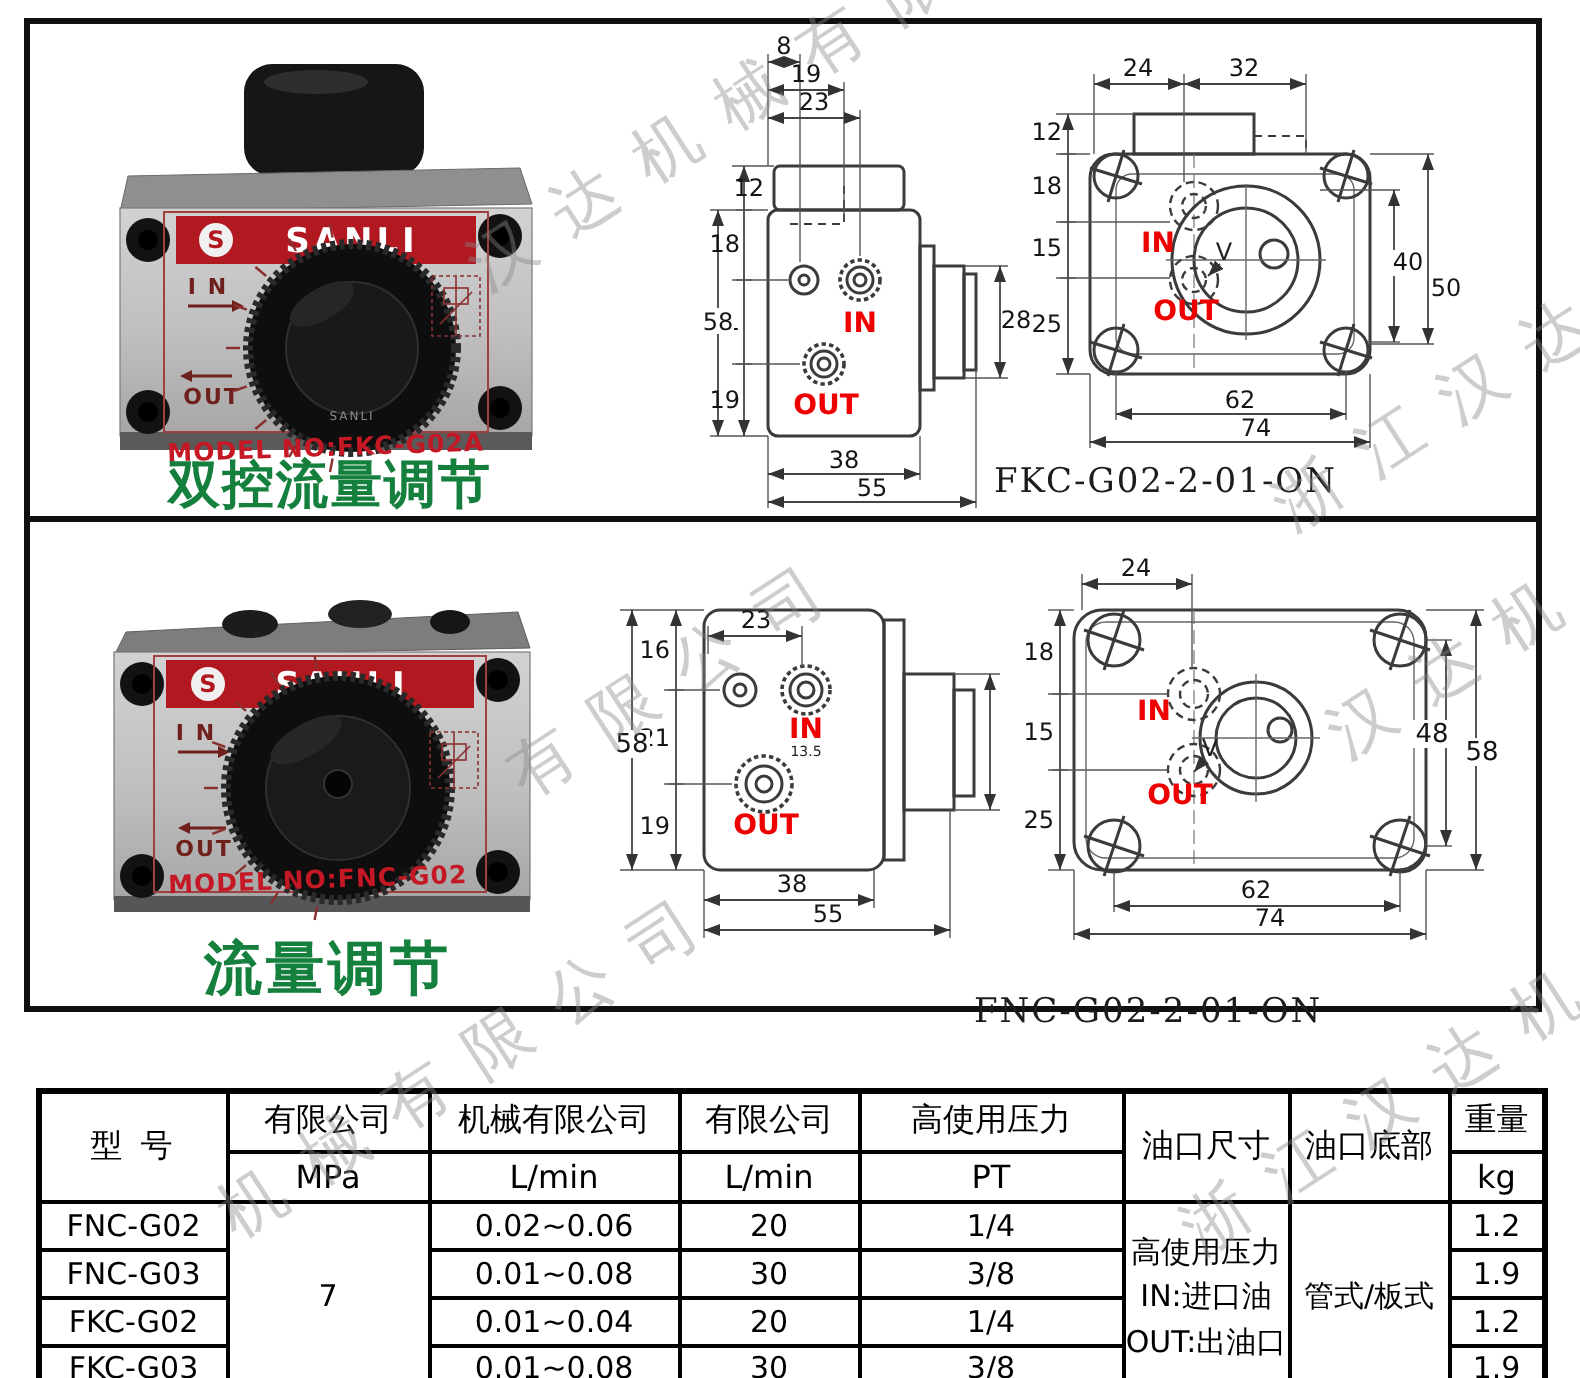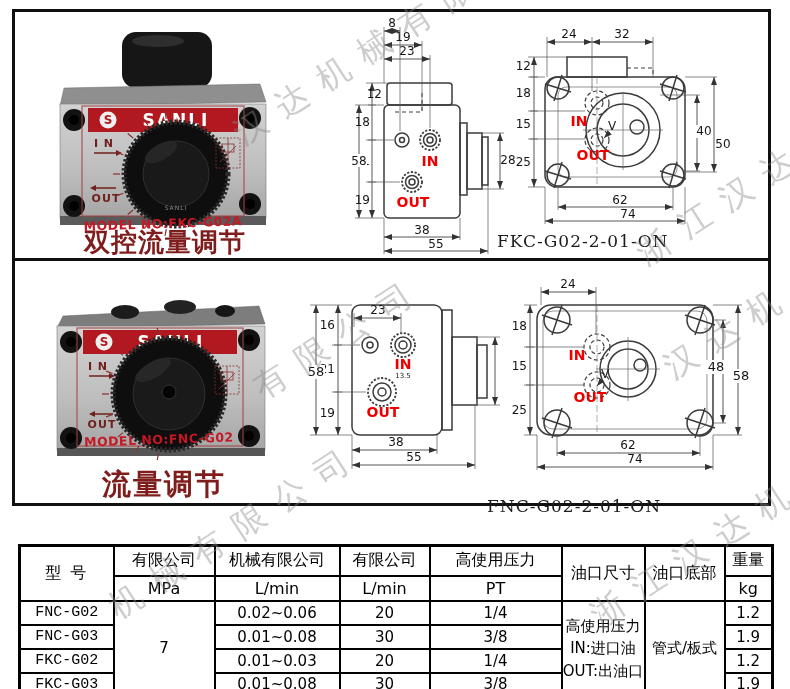--- a/index.html
+++ b/index.html
@@ -1,21 +1,21 @@
 <!DOCTYPE html>
 <html><head>
 <meta charset="utf-8">
 <style>
   html,body{margin:0;padding:0;background:#fff;}
   .stage{position:relative;width:790px;height:689px;background:#fff;overflow:hidden;
          font-family:"DejaVu Sans",sans-serif;color:#111;}
   .frame{position:absolute;left:12px;top:9px;width:759px;height:497px;
          border:3px solid #101010;box-sizing:border-box;background:#fff;}
   .divider{position:absolute;left:0;right:0;top:246px;height:3px;background:#101010;}
-  .caption{position:absolute;font-weight:bold;color:#7f1d1d;white-space:nowrap;text-align:right;}
+  .caption{position:absolute;font-weight:bold;color:#15803d;white-space:nowrap;text-align:right;}
   .cap1{left:84px;top:225px;font-size:26px;letter-spacing:1px;}
   .cap2{left:102px;top:465px;font-size:29px;letter-spacing:2px;}
   .dwg-label{position:absolute;font-family:"DejaVu Serif",serif;font-size:17px;
              letter-spacing:1px;color:#1c1c1c;white-space:nowrap;}
   .lbl1{left:497px;top:231px;}
   .lbl2{left:487px;top:496px;}
   .wm{position:absolute;color:rgba(135,135,135,0.42);font-size:33px;letter-spacing:16px;
       white-space:nowrap;transform:rotate(-33deg);transform-origin:left top;z-index:6;}
   svg{position:absolute;overflow:visible;}
   
@@ -35,21 +35,21 @@
   .modelt{font:700 12.5px "DejaVu Sans",sans-serif;fill:#c51825;letter-spacing:0.5px;}
   .inout{font:700 11px "DejaVu Sans",sans-serif;fill:#70201c;letter-spacing:1px;}
   .dialt{font:6px "DejaVu Sans",sans-serif;fill:#8a8a8a;letter-spacing:1px;}
   
   .spec-table{position:absolute;left:18px;top:528px;border-collapse:collapse;
               table-layout:fixed;border:3px solid #000;background:#fff;z-index:4;margin-top:16px;}
   .spec-table td,.spec-table th{border:2px solid #000;text-align:center;padding:0;
               font-weight:normal;font-size:15px;color:#000;overflow:hidden;}
   .spec-table th{font-size:16px;}
   .hrow1{height:30px;} .hrow2{height:25px;} .drow{height:24px;}
-  .model-cell{text-align:left;padding-left:8px;font-family:Liberation Mono, monospace;}
+  .model-cell{text-align:left;padding-left:8px;}
   .model-head{font-size:18px;letter-spacing:2px;}
   .pos-cell{font-size:15px;line-height:1.5;}
 </style>
 </head>
 <body>
 
 <div class="stage">
 
   <svg width="0" height="0">
     <defs>
@@ -505,21 +505,21 @@
     </tr>
     <tr class="drow">
       <td class="model-cell">FNC-G03</td>
       <td>0.01~0.08</td>
       <td>30</td>
       <td>3/8</td>
       <td>1.9</td>
     </tr>
     <tr class="drow">
       <td class="model-cell">FKC-G02</td>
-      <td>0.01~0.03</td>
+      <td>0.01~0.04</td>
       <td>20</td>
       <td>1/4</td>
       <td>1.2</td>
     </tr>
     <tr class="drow">
       <td class="model-cell">FKC-G03</td>
       <td>0.01~0.08</td>
       <td>30</td>
       <td>3/8</td>
       <td>1.9</td>

